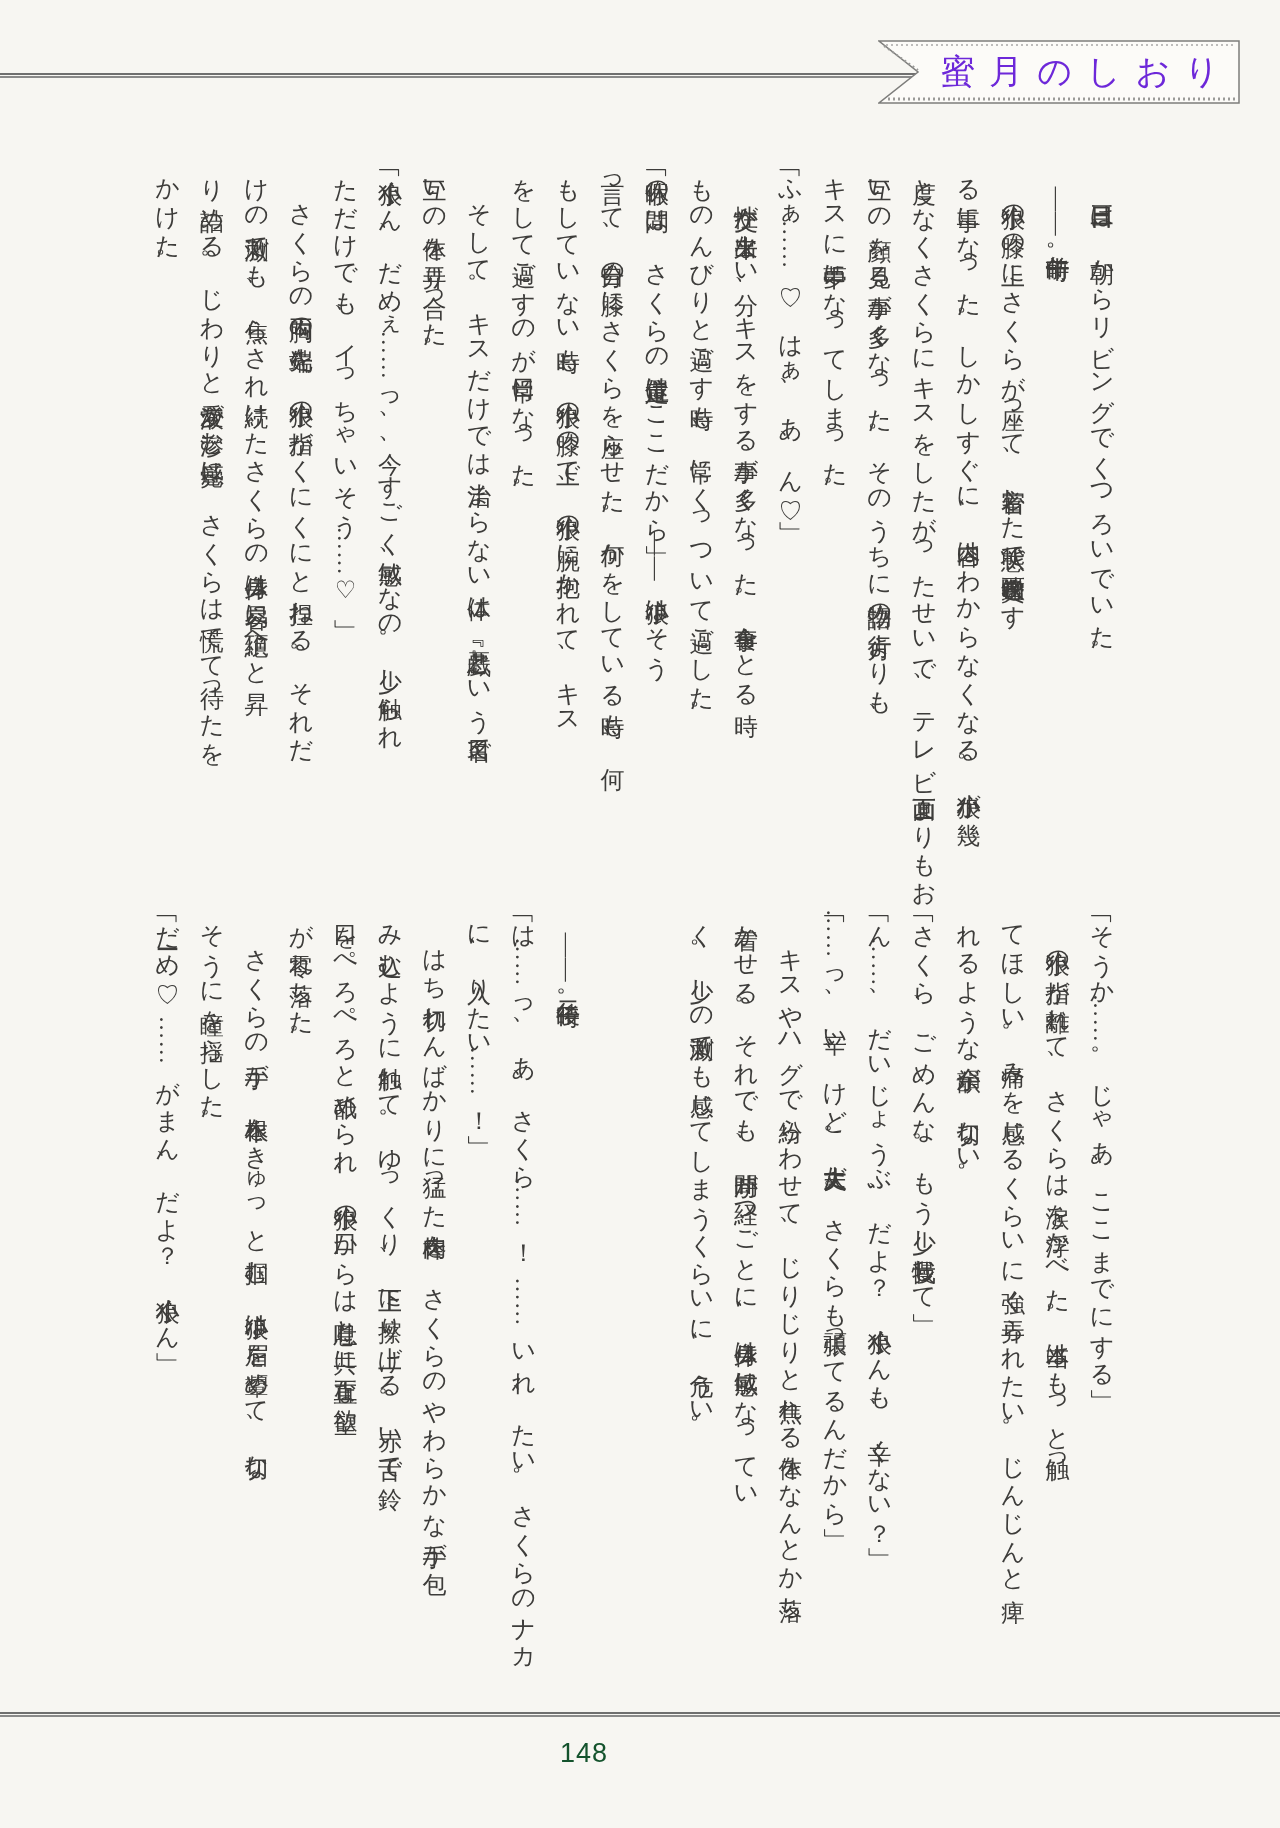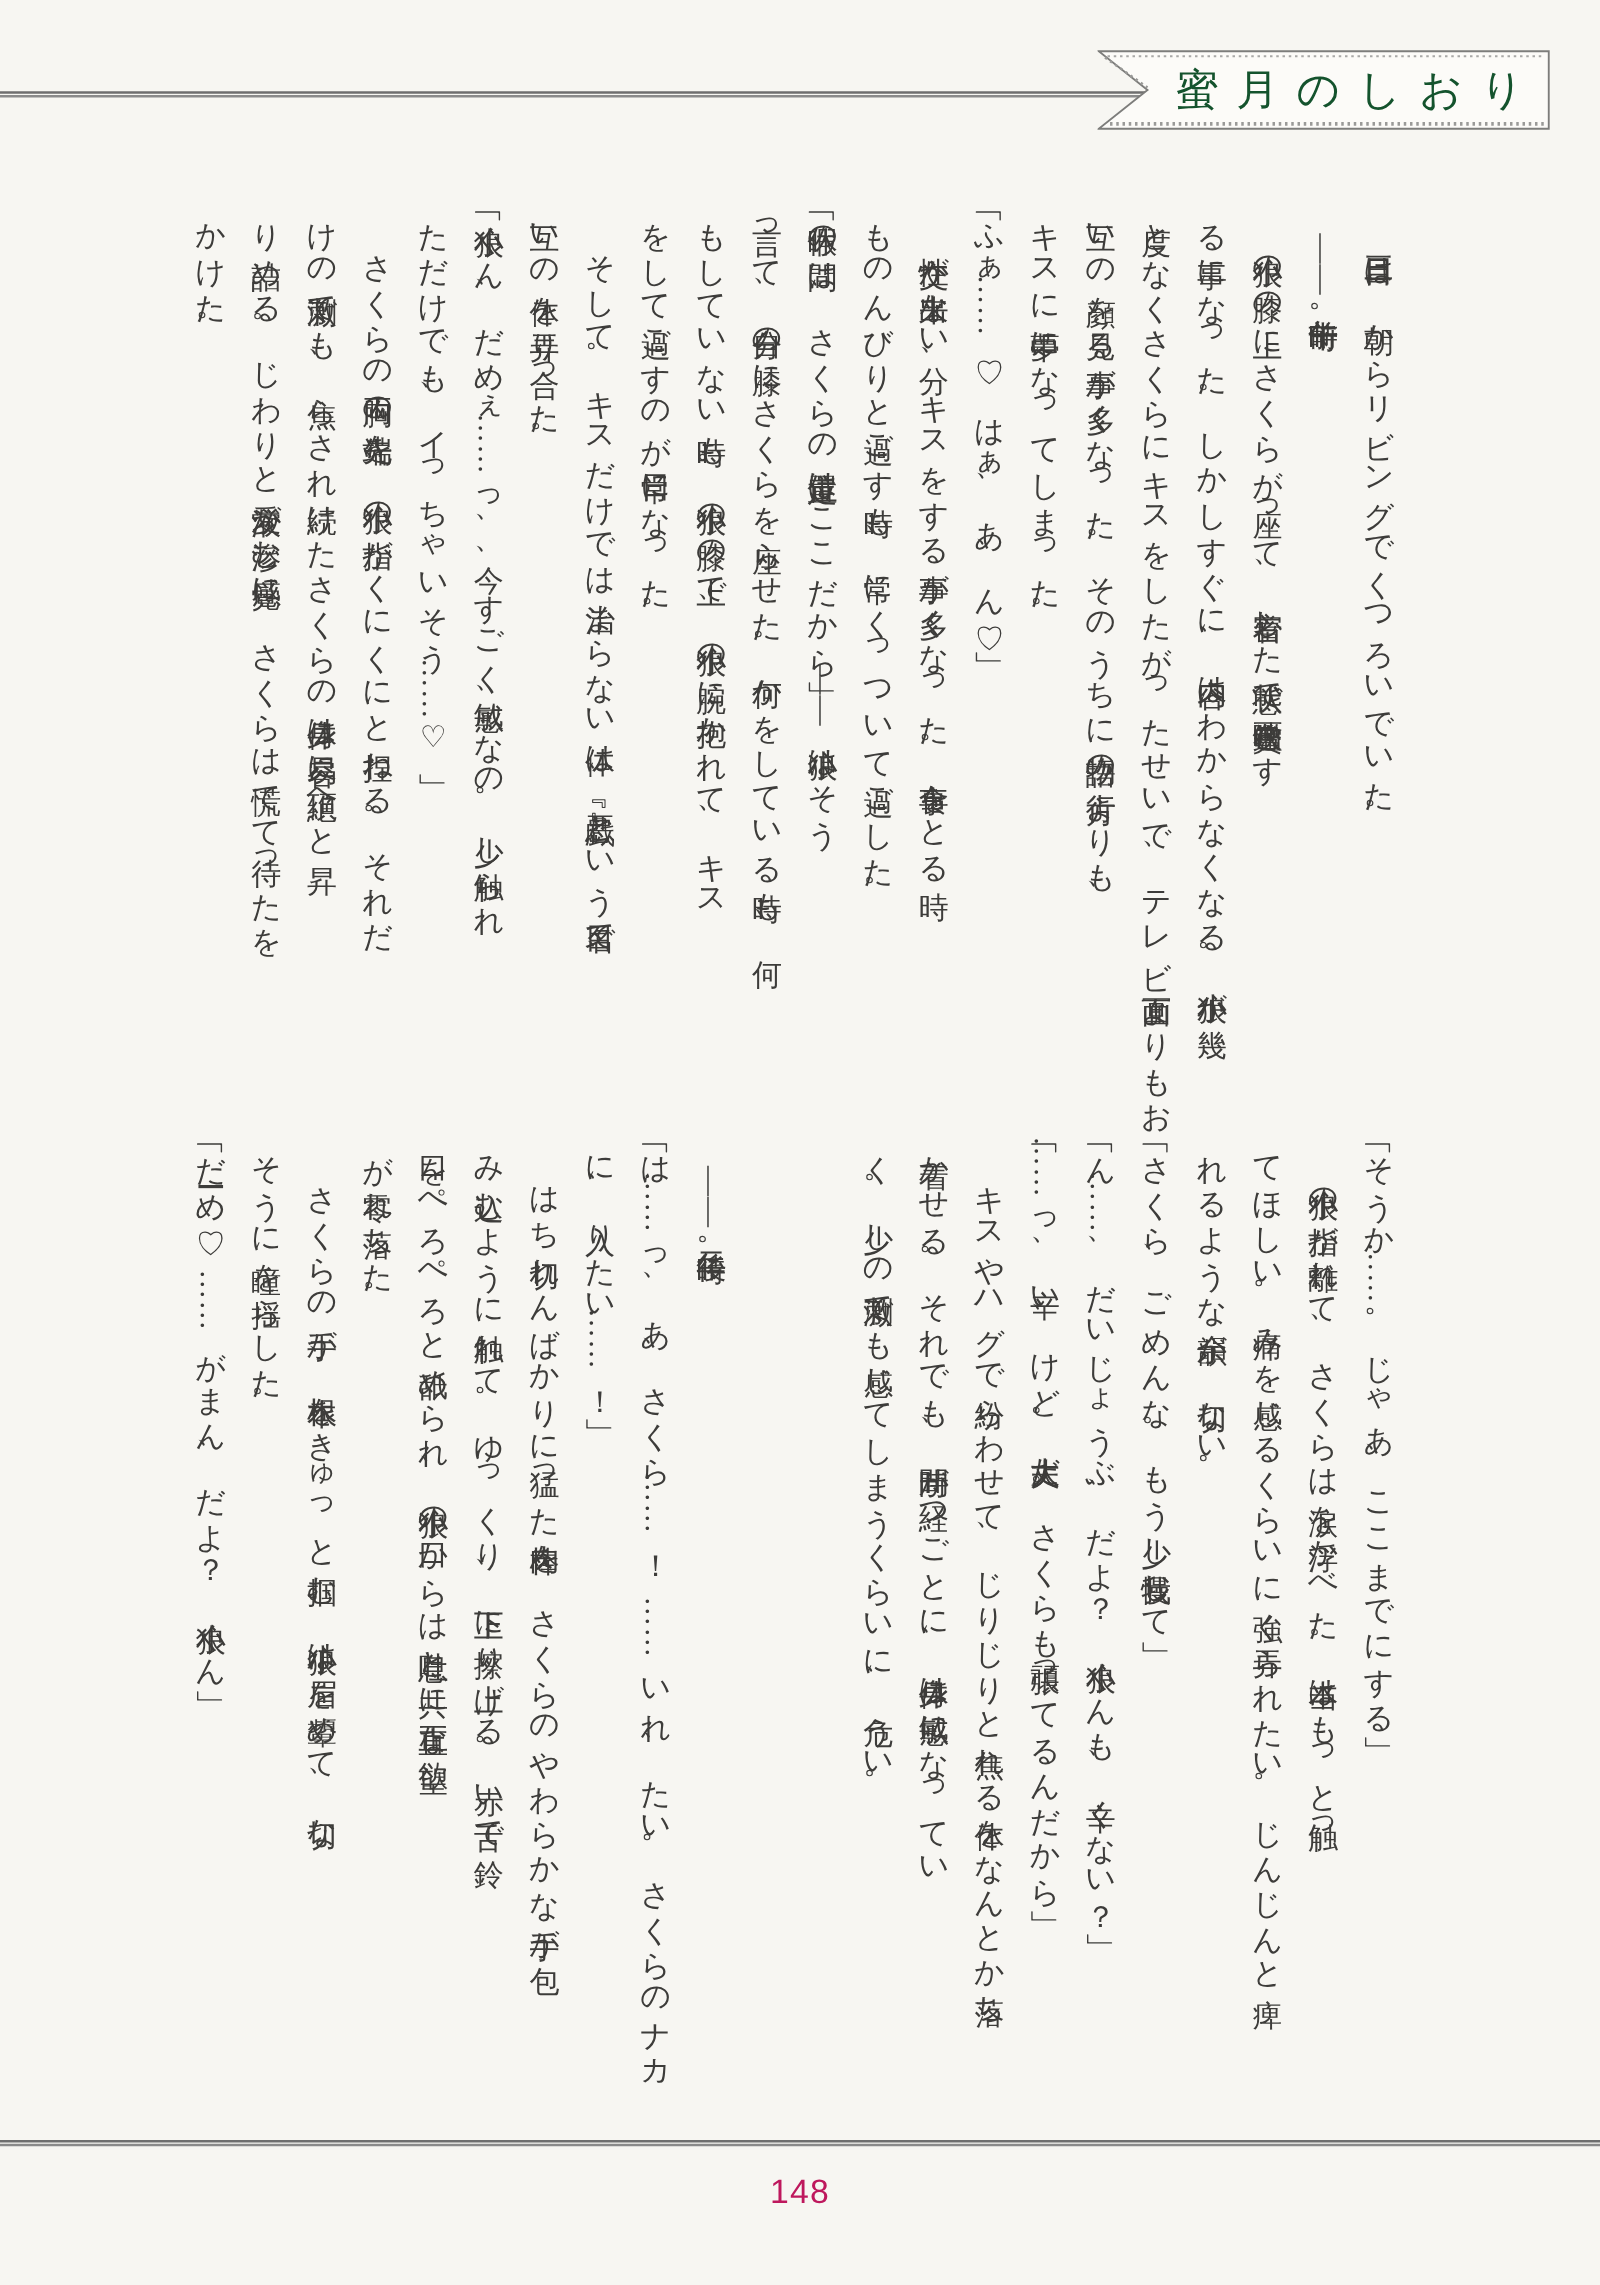--- a/index.html
+++ b/index.html
@@ -27,21 +27,21 @@
     left:878px; top:40px;
     width:362px; height:64px;
   }
   .ribbon svg{ display:block; }
   .ribbon-title{
     position:absolute;
     left:48px; top:0; right:6px; bottom:0;
     display:flex; align-items:center; justify-content:center;
     font-size:34px;
     letter-spacing:0.42em;
-    color:#14532d;
+    color:#6d28d9;
     white-space:nowrap;
     text-indent:0.42em;
   }
 
   
   .vblock{
     position:absolute;
     right:156px;
     writing-mode:vertical-rl;
     font-size:24px;
@@ -52,24 +52,24 @@
   .vblock p{
     margin:0;
     white-space:nowrap;
   }
   #block1{ top:162px; height:745px; }
   #block2{ top:908px; height:762px; }
 
   .page-number{
     position:absolute;
     left:560px; top:1738px; width:160px;
-    text-align:center;
+    text-align:left;
     font-family:"Liberation Sans", sans-serif;
     font-size:27px;
-    color:#be185d;
+    color:#14532d;
     letter-spacing:1px;
   }
 </style>
 </head>
 <body>
 
 <div class="page">
 
   <div class="rule rule-top"></div>
 

